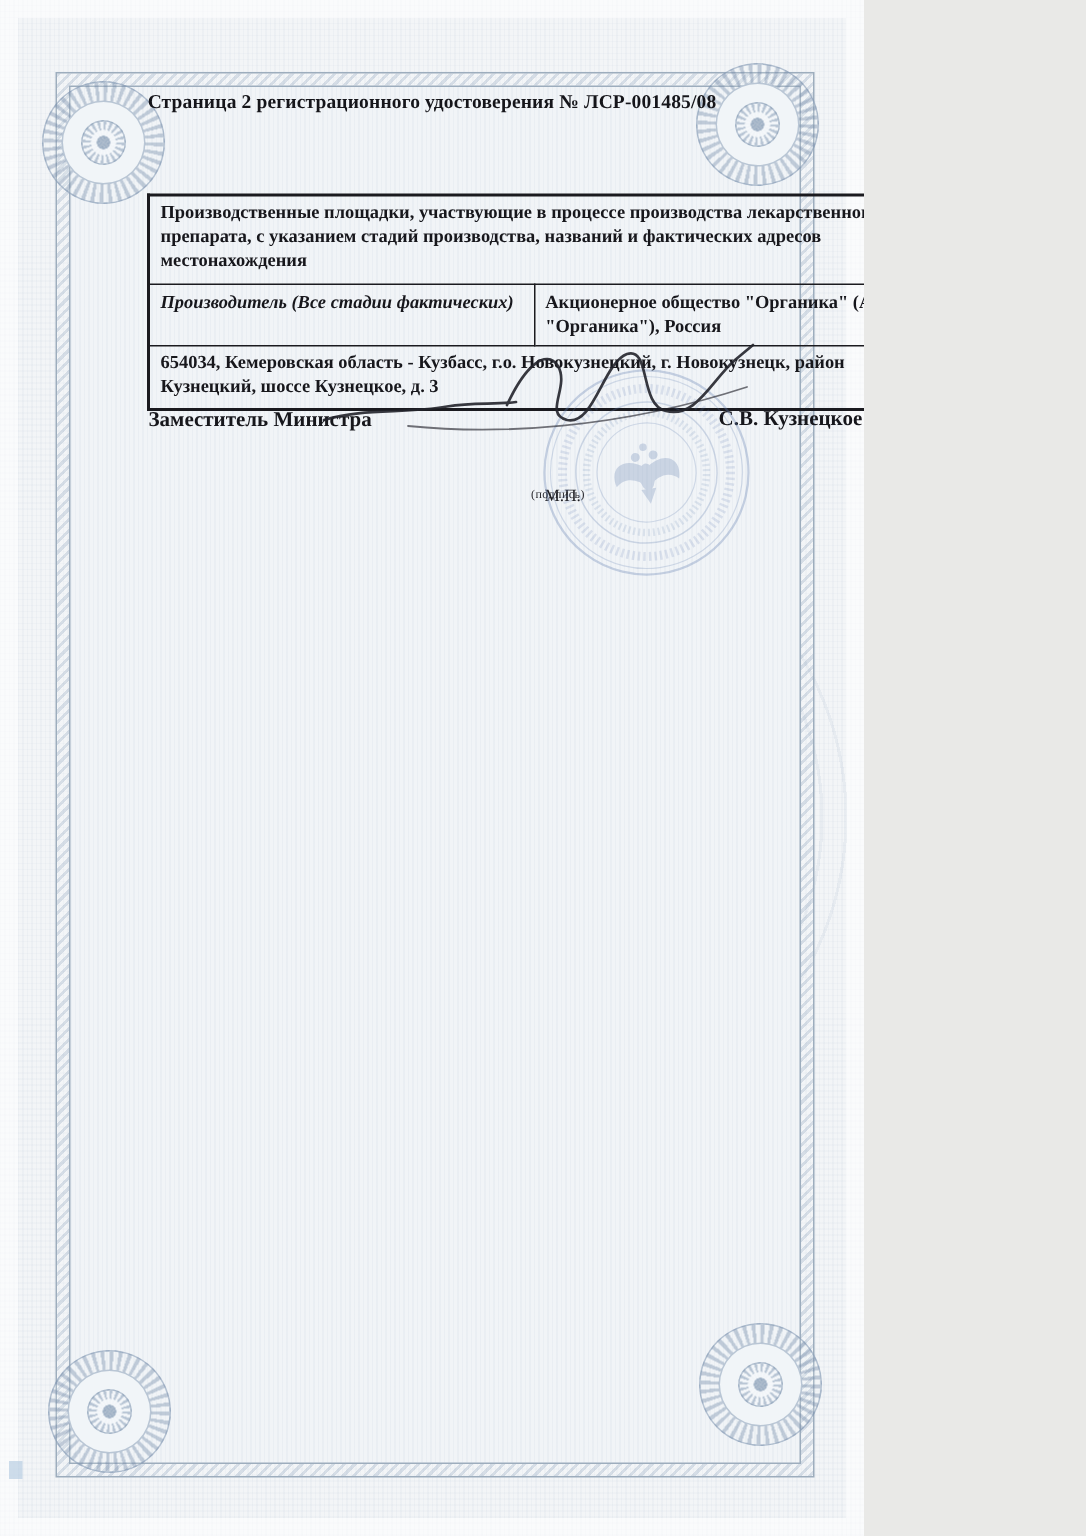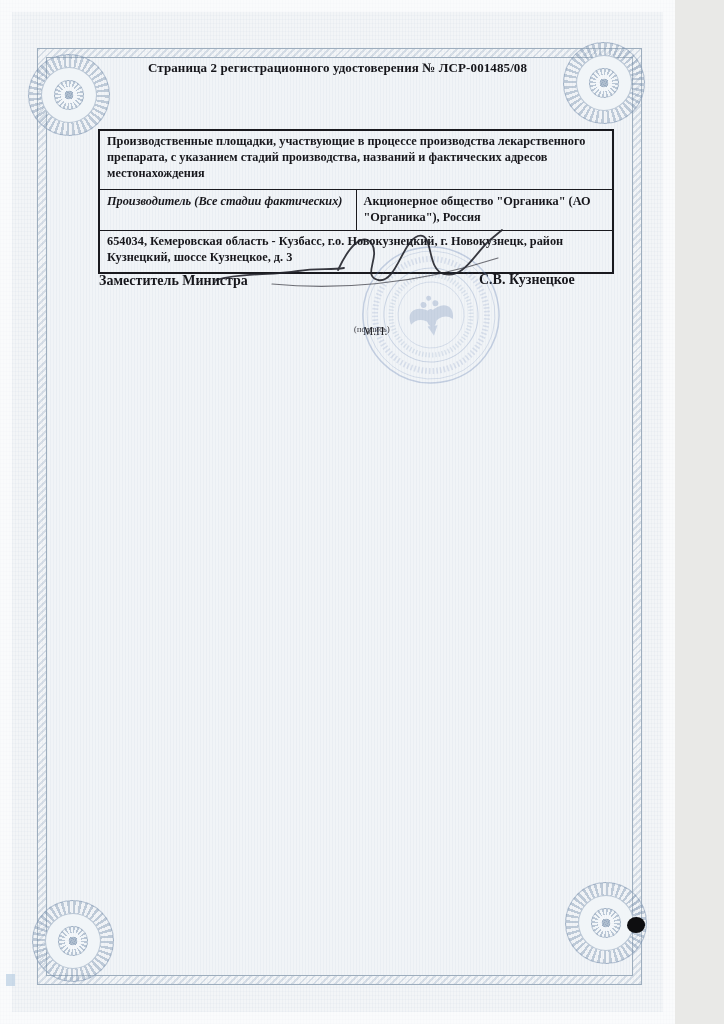--- a/index.html
+++ b/index.html
@@ -1,17 +1,17 @@
 <!DOCTYPE html>
 <html><head>
 <meta charset="utf-8">
 <style>
   html,body{margin:0;padding:0;background:#e9e9e7;}
   .page{
-    position:relative;width:675px;height:1024px;overflow:hidden;
+    position:relative;width:576px;height:1024px;overflow:hidden;
     font-family:"Liberation Serif", serif;color:#17171c;
     background-color:#f3f5f7;
     background-image:
       repeating-linear-gradient(90deg, rgba(150,170,195,.07) 0 1px, transparent 1px 3px),
       repeating-linear-gradient(0deg, rgba(150,170,195,.05) 0 1px, transparent 1px 4px);
     box-shadow: inset 0 0 0 12px rgba(255,255,255,.6);
   }
   
   .watermark{
     position:absolute;left:140px;top:330px;width:430px;height:430px;border-radius:50%;

